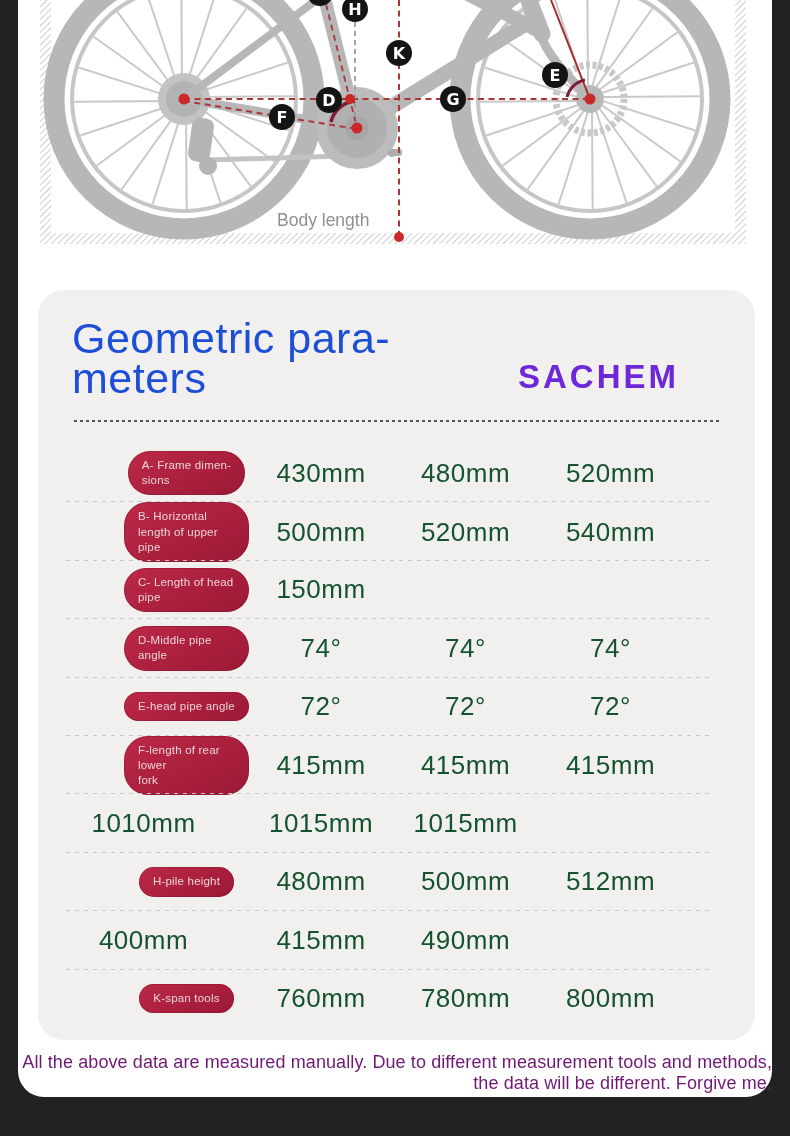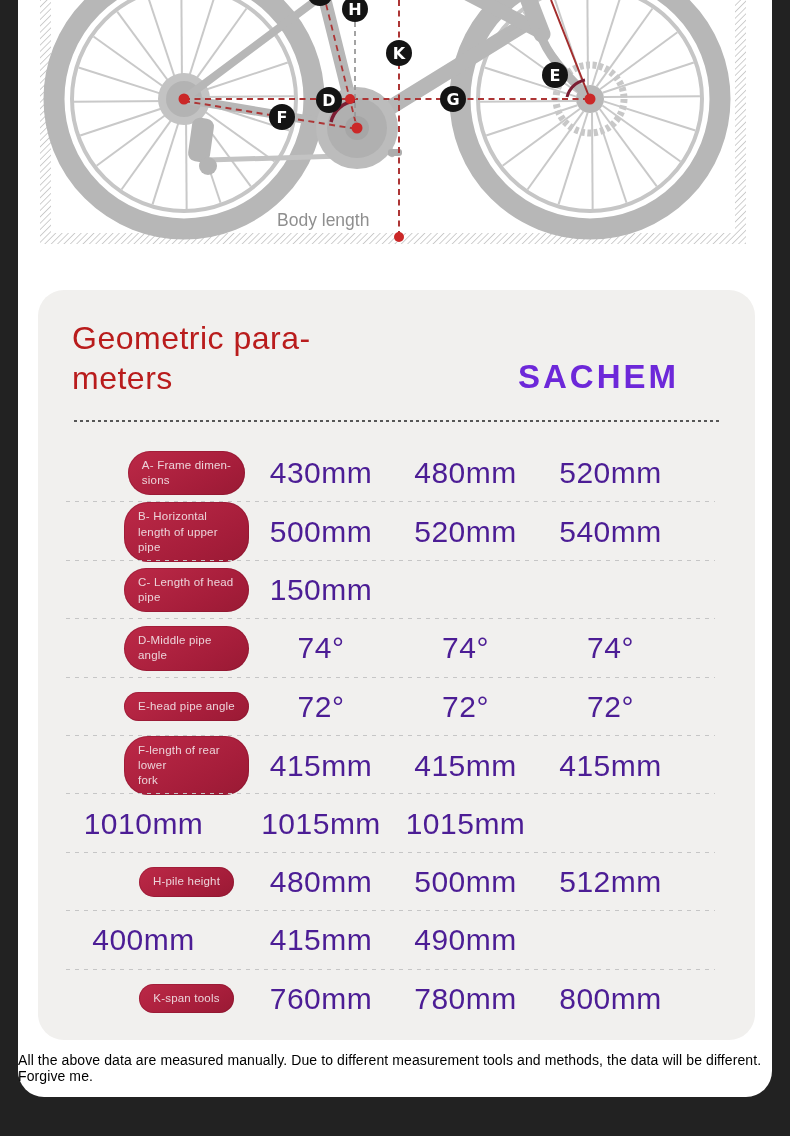--- a/index.html
+++ b/index.html
@@ -27,21 +27,21 @@
     position:absolute; left:20px; top:290px;
     width:717px; height:750px;
     background:#f1f0ee;
     border-radius:26px;
   }
   .card-header {
     display:flex; justify-content:space-between; align-items:flex-end;
     padding:28px 76px 0 34px;
   }
   .card-title {
-    font-size:32px; line-height:40px; color:#b91c1c;
+    font-size:43px; line-height:40px; color:#1d4ed8;
     white-space:pre-line; letter-spacing:.5px;
   }
   .brand {
     font-size:33px; font-weight:bold; color:#6d28d9;
     letter-spacing:3px; padding-bottom:2px;
   }
   .title-sep {
     height:2px; margin:22px 36px 0 36px;
     background-image:repeating-linear-gradient(90deg,#565656 0 3px,transparent 3px 6px);
   }
@@ -61,26 +61,26 @@
     display:inline-block; max-width:158px;
     background:linear-gradient(150deg,#bc2947 0%,#a51d3a 70%,#991a34 100%);
     color:#ecd3d9;
     font-size:11.5px; line-height:1.32; letter-spacing:.2px;
     padding:7px 14px; border-radius:24px;
     white-space:pre-line; text-align:left;
     box-shadow:inset 0 0 0 1px rgba(125,16,40,.35);
     margin-left:43px;
   }
   .val {
-    text-align:center; font-size:30px; color:#4c1d95; letter-spacing:.5px;
+    text-align:center; font-size:26px; color:#14532d; letter-spacing:.5px;
   }
   
   .footer-note {
     position:absolute; left:0; top:1052px; width:100%;
-    text-align:left; font-size:14px; color:#000000; letter-spacing:.1px;
+    text-align:right; font-size:18px; color:#701a75; letter-spacing:.1px;
   }
 </style>
 </head>
 <body>
 
 <div class="panel">
 
   <svg class="diagram" viewBox="0 0 706 248">
     <defs>
       <pattern id="hatch" patternUnits="userSpaceOnUse" width="4.5" height="4.5" patternTransform="rotate(45)">

